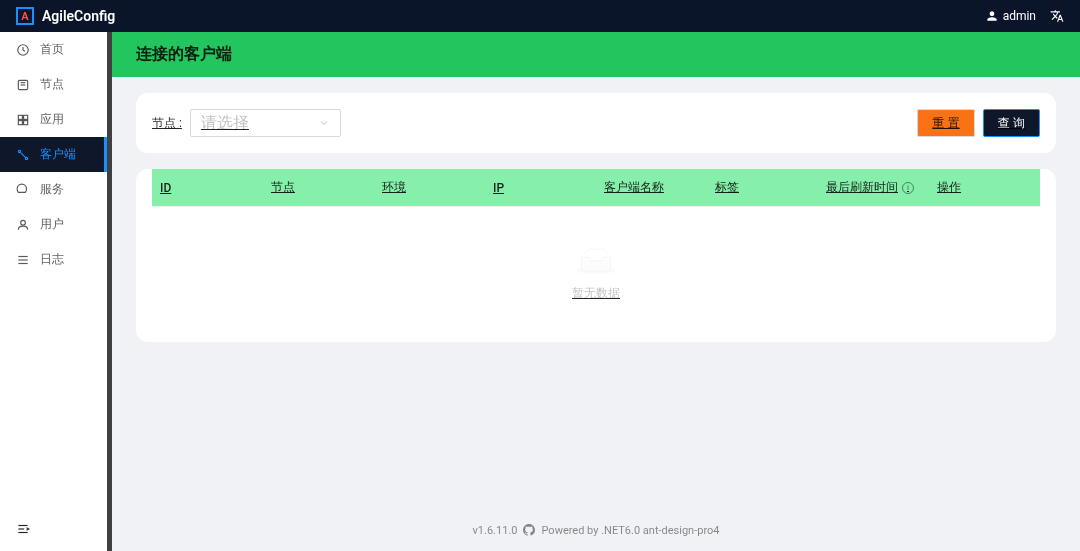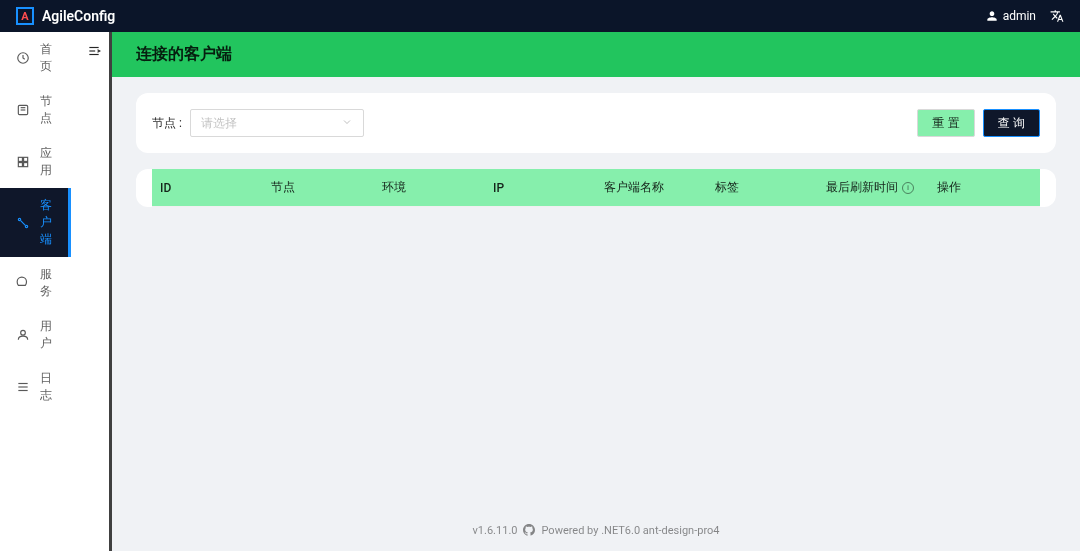--- a/index.html
+++ b/index.html
@@ -55,23 +55,23 @@
       font-size: 12px;
     }
     .layout {
       display: flex;
       height: calc(100vh - 32px);
       min-height: 519px;
     }
     .sidebar {
       width: 112px;
       background: #fff;
-      border-right: 3px solid #404040;
-      display: flex;
-      flex-direction: row;
+      border-right: 5px solid #404040;
+      display: flex;
+      flex-direction: column;
       position: relative;
     }
     .sidebar-menu {
       flex: 1;
     }
     .menu-item {
       display: flex;
       align-items: center;
       gap: 10px;
       padding: 9px 16px;
@@ -112,64 +112,65 @@
       font-weight: 600;
       color: rgba(0,0,0,0.85);
     }
     .page-body {
       padding: 16px 24px;
       flex: 1;
     }
     .card {
       background: #fff;
       border-radius: 12px;
+      text-decoration: underline;
     }
     .filter-card {
       padding: 16px;
       display: flex;
       align-items: center;
       justify-content: space-between;
       margin-bottom: 16px;
     }
     .filter-left {
       display: flex;
       align-items: center;
       gap: 8px;
     }
     .filter-label {
       font-size: 12px;
       color: rgba(0,0,0,0.85);
     }
     .select-box {
-      width: 174px;
+      width: 151px;
       height: 28px;
       border: 1px solid #d9d9d9;
       border-radius: 2px;
       display: flex;
       align-items: center;
       justify-content: space-between;
       padding: 0 10px;
-      font-size: 12px;
+      font-size: 16px;
       color: rgba(0,0,0,0.25);
       cursor: pointer;
     }
     .filter-right {
       display: flex;
       gap: 8px;
     }
     .btn {
       height: 28px;
       padding: 0 14px;
       border-radius: 2px;
       font-size: 12px;
       cursor: pointer;
       display: flex;
       align-items: center;
       border: 1px solid #d9d9d9;
-      background: #86efac;
+      background: #f97316;
       color: rgba(0,0,0,0.85);
     }
     .btn-primary {
       background: #0f172a;
       border-color: #1890ff;
       color: #fff;
     }
     .table-card {
       padding: 0;
     }
@@ -372,20 +373,34 @@
           <div class="th th-env">环境</div>
           <div class="th th-ip">IP</div>
           <div class="th th-name">客户端名称</div>
           <div class="th th-tag">标签</div>
           <div class="th th-refresh">
             <span>最后刷新时间</span>
             <span class="info-circle">i</span>
           </div>
           <div class="th th-op">操作</div>
         </div>
+        <div class="empty">
+          <div class="empty-icon">
+            <svg viewBox="0 0 64 41" width="40" height="30">
+                <g fill="none">
+                  <ellipse cx="32" cy="33" rx="32" ry="7" fill="#f5f5f5"></ellipse>
+                  <g stroke="#d9d9d9">
+                    <path d="M55 12.76L44.854 1.258C44.367.474 43.656 0 42.907 0H21.093c-.749 0-1.46.474-1.947 1.257L9 12.761V22h46v-9.24z"></path>
+                    <path d="M41.613 15.931c0-1.605.994-2.93 2.227-2.931H55v18.137C55 33.26 53.68 35 52.05 35h-40.1C10.32 35 9 33.259 9 31.137V13h11.16c1.233 0 2.227 1.323 2.227 2.928v.022c0 1.605 1.005 2.901 2.237 2.901h14.752c1.232 0 2.237-1.308 2.237-2.913v-.007z" fill="#fafafa"></path>
+                  </g>
+                </g>
+              </svg>
+          </div>
+          <div class="empty-text">暂无数据</div>
+        </div>
       </div>
     </div>
     <div class="footer">
       <span>v1.6.11.0</span>
       <span>
         <svg viewBox="0 0 24 24" width="12" height="12" fill="currentColor">
             <path d="M12 0C5.37 0 0 5.37 0 12c0 5.3 3.438 9.8 8.207 11.387.6.11.82-.26.82-.577v-2.234c-3.338.726-4.042-1.61-4.042-1.61-.546-1.387-1.333-1.757-1.333-1.757-1.09-.745.083-.73.083-.73 1.205.085 1.84 1.237 1.84 1.237 1.07 1.835 2.81 1.305 3.495.998.108-.776.42-1.305.762-1.605-2.665-.303-5.467-1.332-5.467-5.93 0-1.31.468-2.38 1.236-3.22-.124-.303-.536-1.523.117-3.176 0 0 1.008-.322 3.3 1.23.957-.266 1.983-.4 3.003-.404 1.02.005 2.047.138 3.006.404 2.29-1.552 3.297-1.23 3.297-1.23.655 1.653.243 2.873.12 3.176.77.84 1.235 1.91 1.235 3.22 0 4.61-2.807 5.625-5.48 5.922.43.372.814 1.102.814 2.222v3.293c0 .32.218.694.825.576C20.565 21.795 24 17.3 24 12c0-6.63-5.37-12-12-12z"></path>
           </svg>
       </span>
       <span>Powered by .NET6.0 ant-design-pro4</span>

